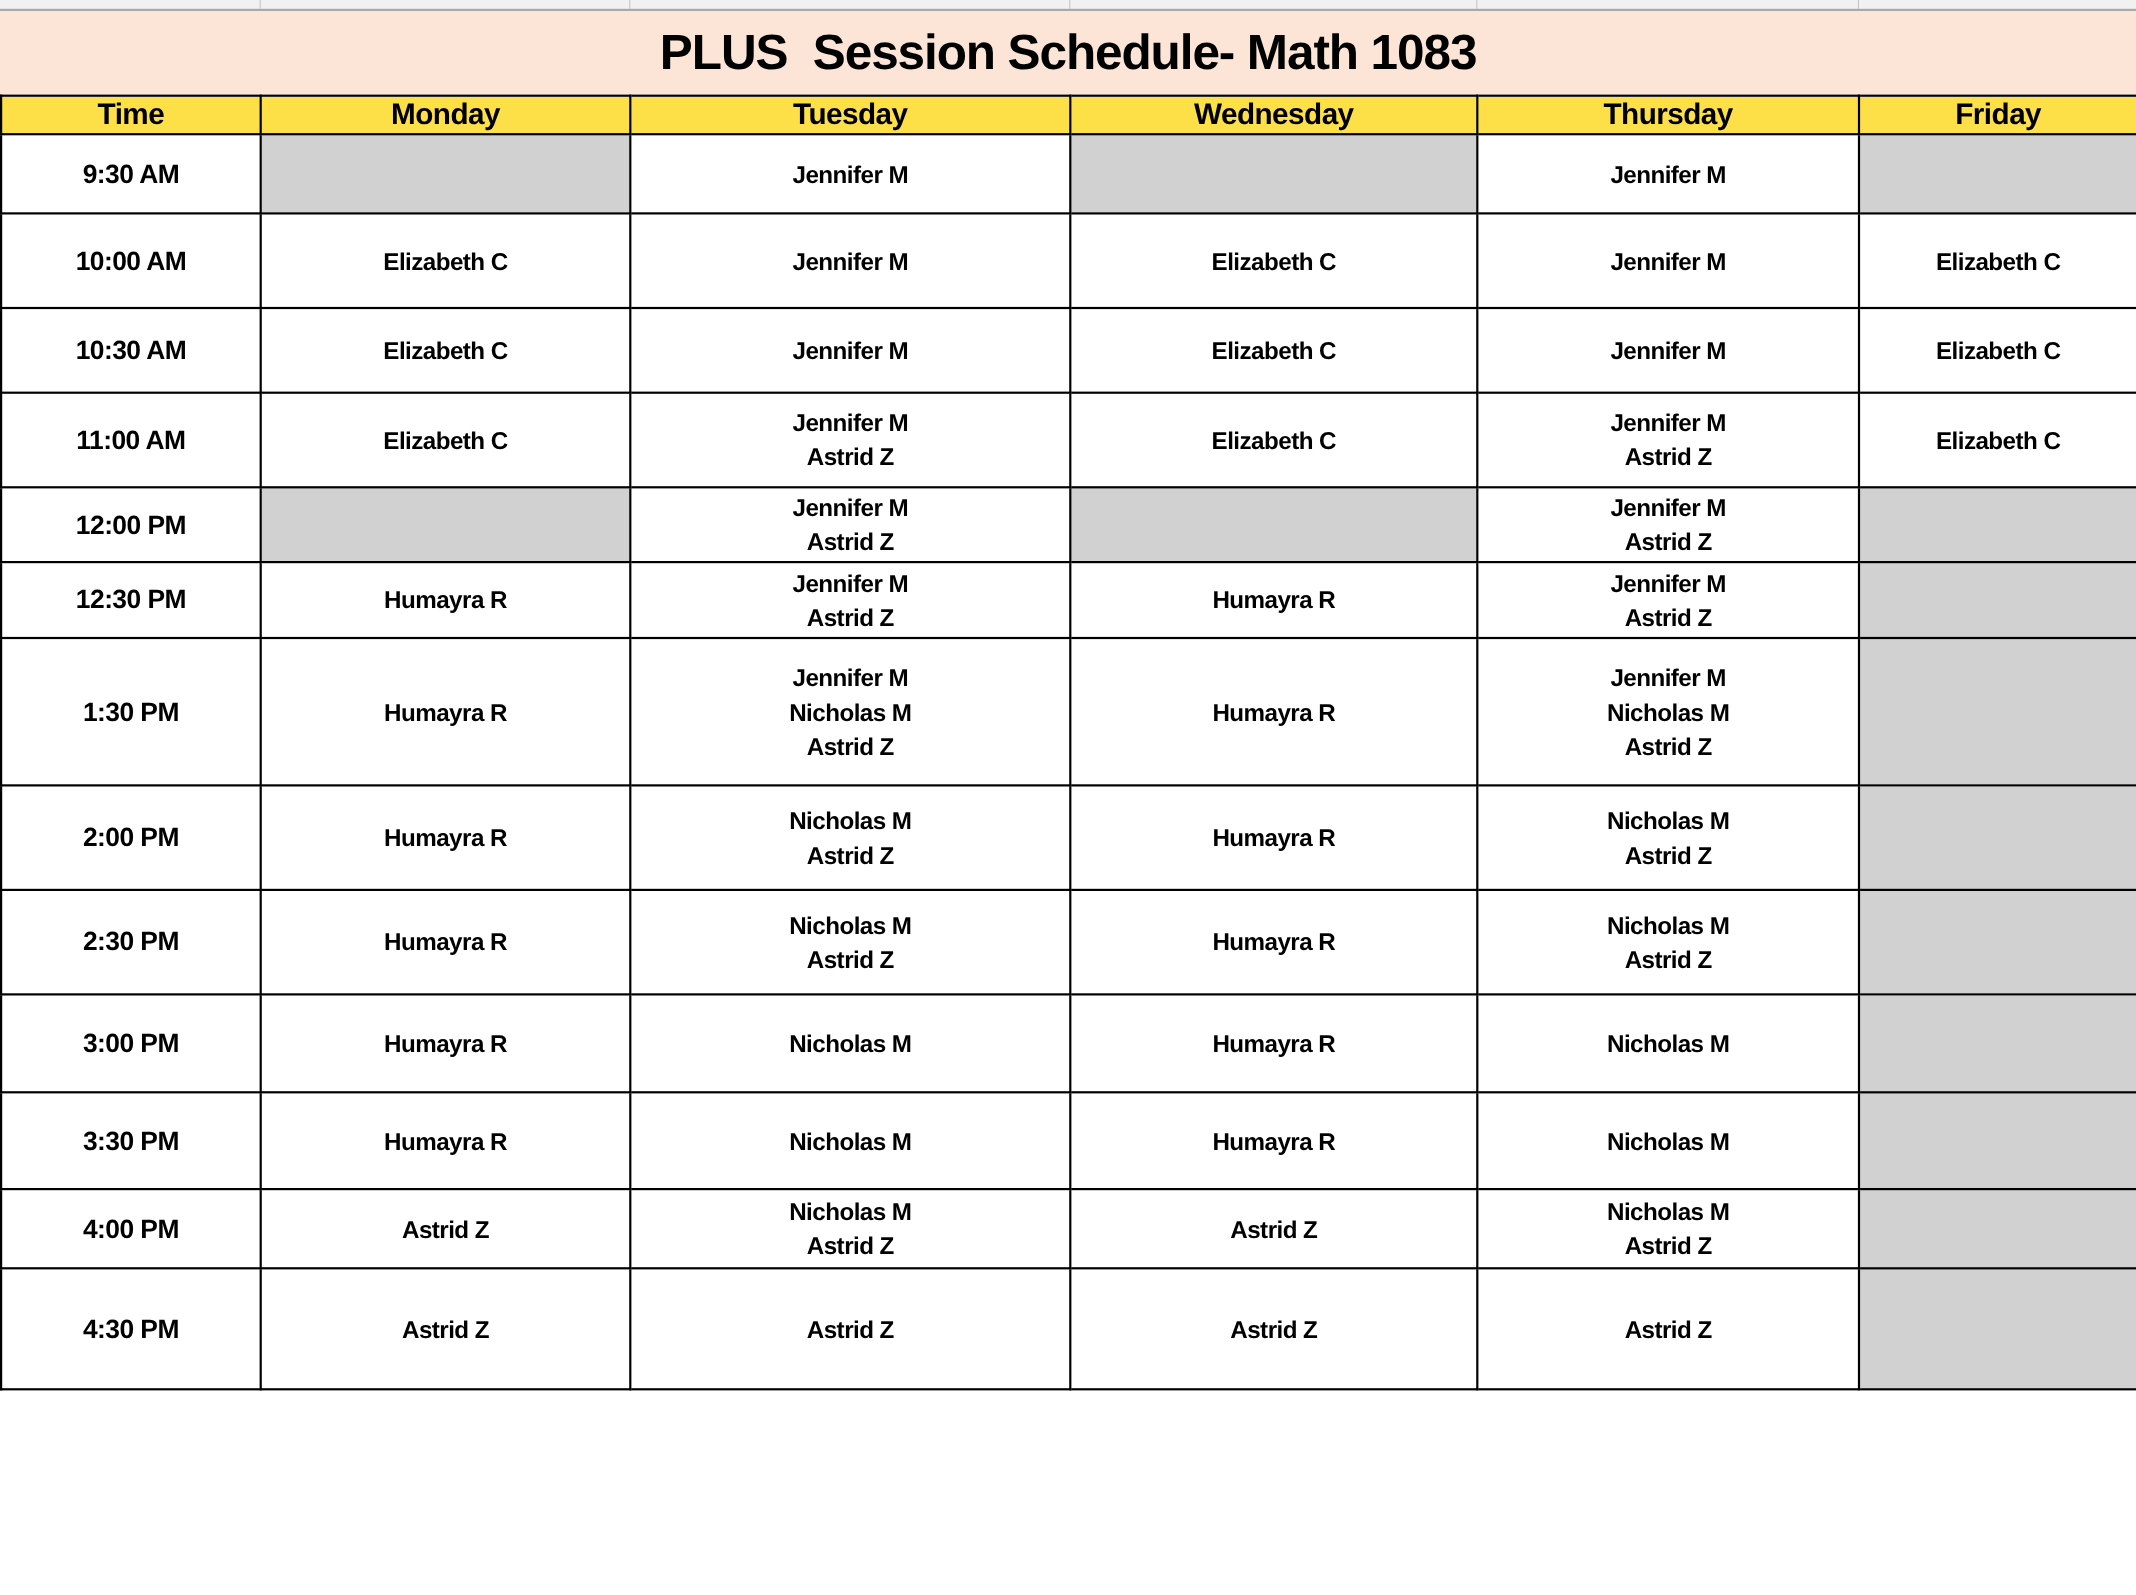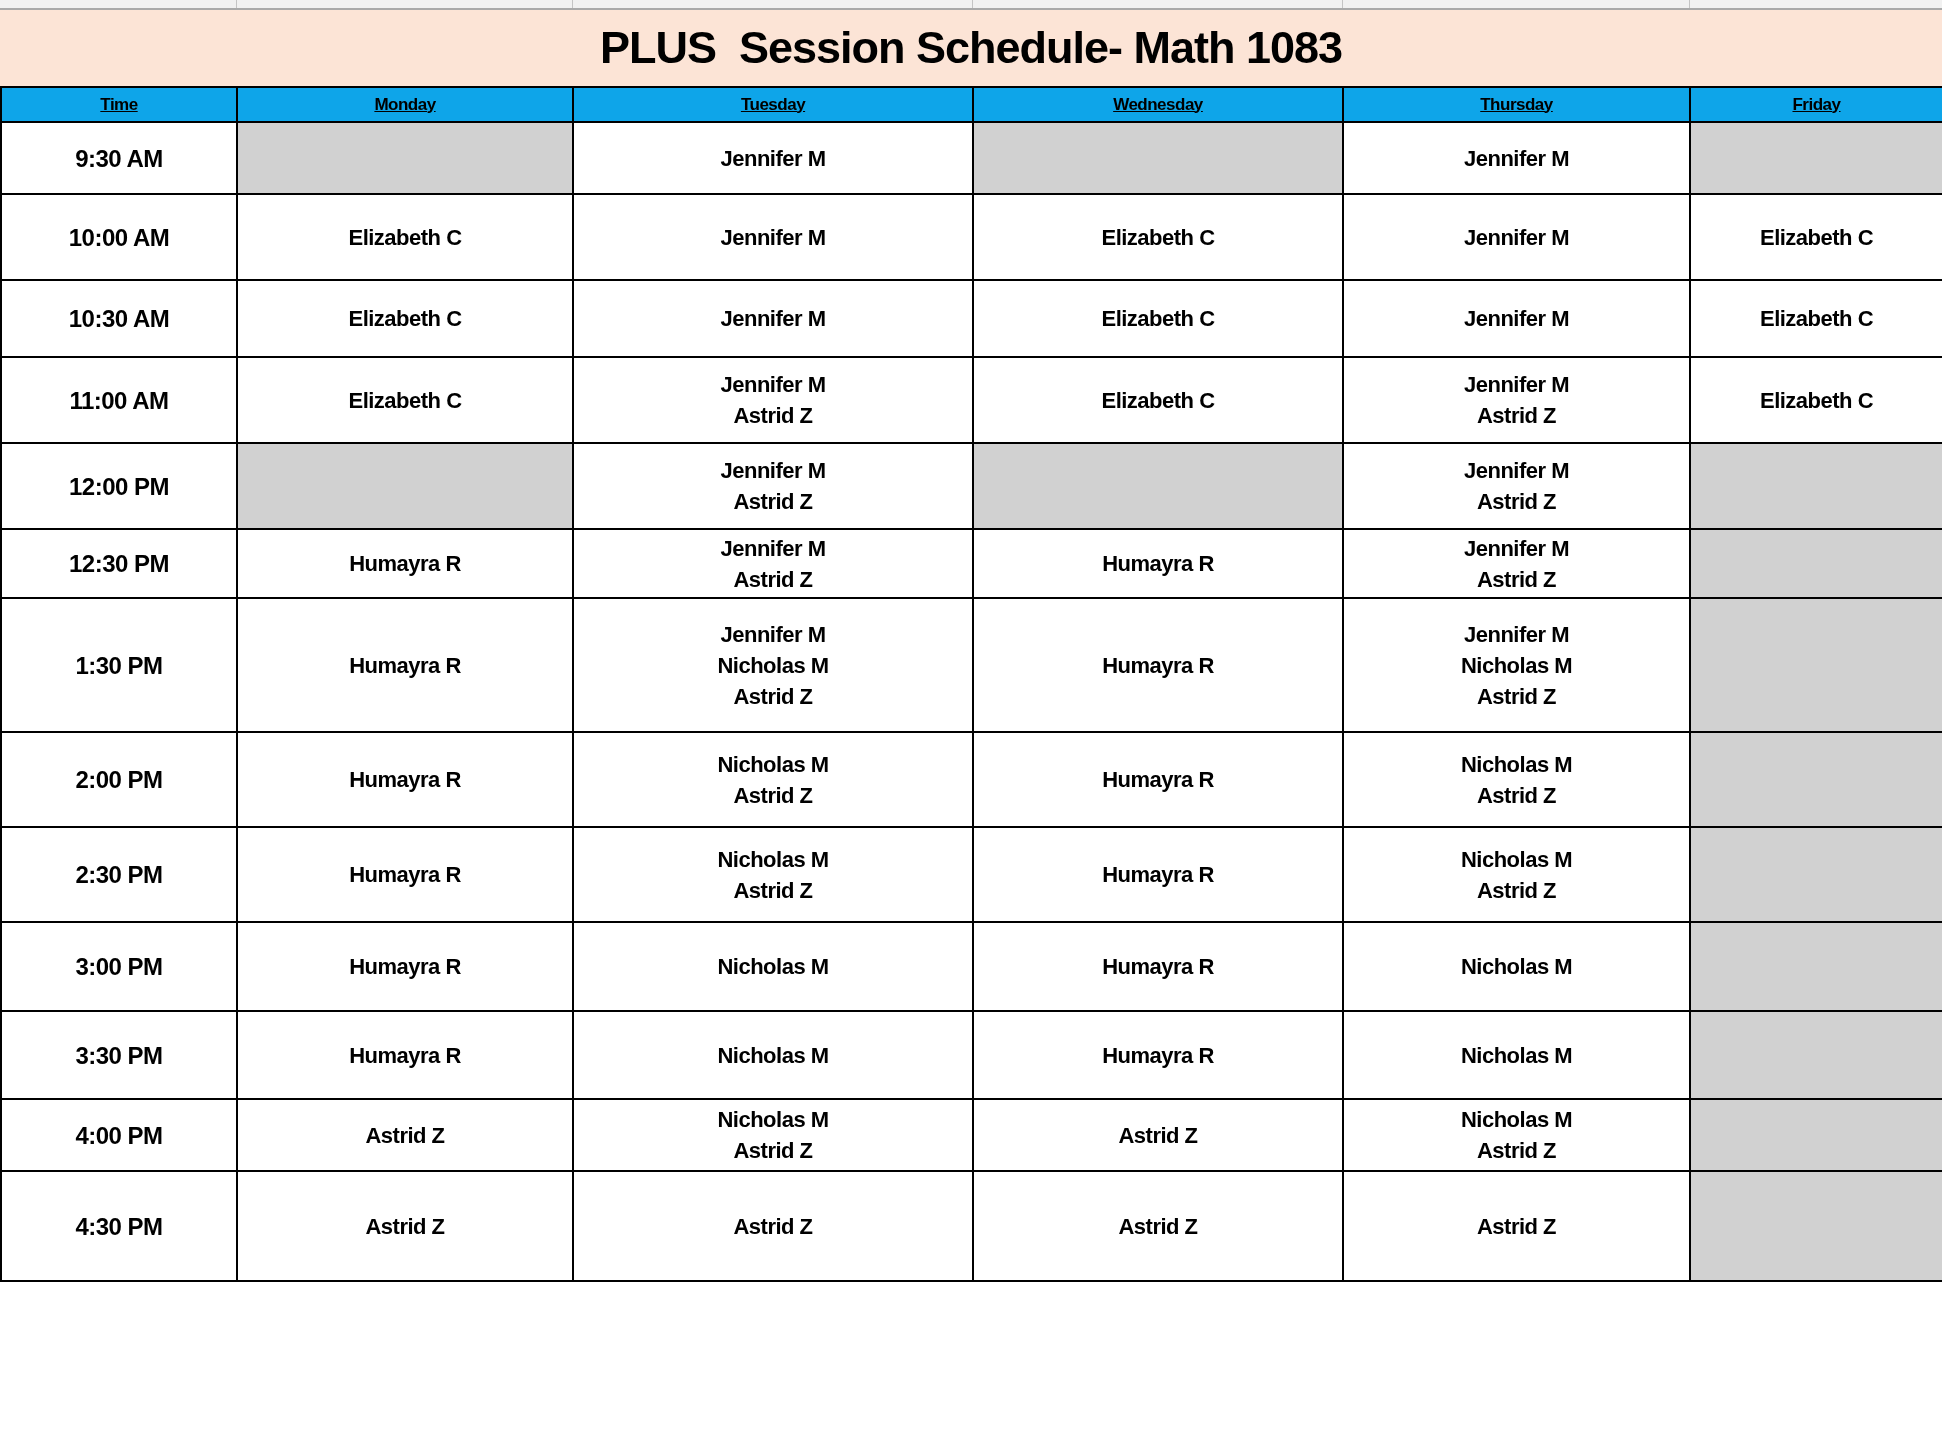--- a/index.html
+++ b/index.html
@@ -29,21 +29,21 @@
   }
   table.schedule th, table.schedule td{
     border:2px solid var(--grid,#000);
     text-align:center;vertical-align:middle;
     color:#000;font-weight:bold;
     padding:0;
     letter-spacing:-0.5px;
     overflow:hidden;
   }
   table.schedule thead tr{height:35px;}
-  table.schedule th{font-size:17px;background:#0ea5e9;text-decoration:underline;}
+  table.schedule th{font-size:27px;background:#fde047;}
   table.schedule td{font-size:22px;line-height:31px;background:#ffffff;}
   table.schedule td.time{font-size:24px;}
   table.schedule td.empty{background:var(--empty-bg,#d1d1d1);}
   table.schedule td .name{display:block;}
 </style>
 </head>
 <body>
 
 <div class="top-strip">
   <div class="vline" style="left:236px"></div>
@@ -138,21 +138,21 @@
           <div class="name">Elizabeth C</div>
         </td>
         <td>
           <div class="name">Jennifer M</div>
           <div class="name">Astrid Z</div>
         </td>
         <td>
           <div class="name">Elizabeth C</div>
         </td>
       </tr>
-      <tr style="height: 86px;">
+      <tr style="height: 68px;">
         <td class="time">12:00 PM</td>
         <td class="empty"></td>
         <td>
           <div class="name">Jennifer M</div>
           <div class="name">Astrid Z</div>
         </td>
         <td class="empty"></td>
         <td>
           <div class="name">Jennifer M</div>
           <div class="name">Astrid Z</div>

